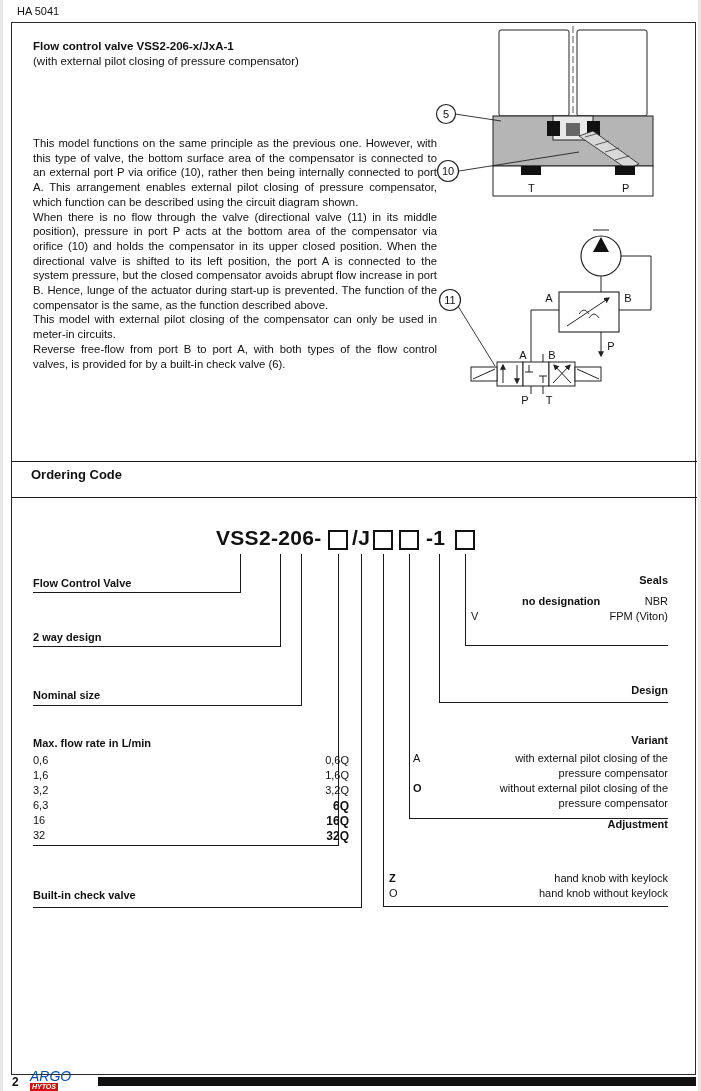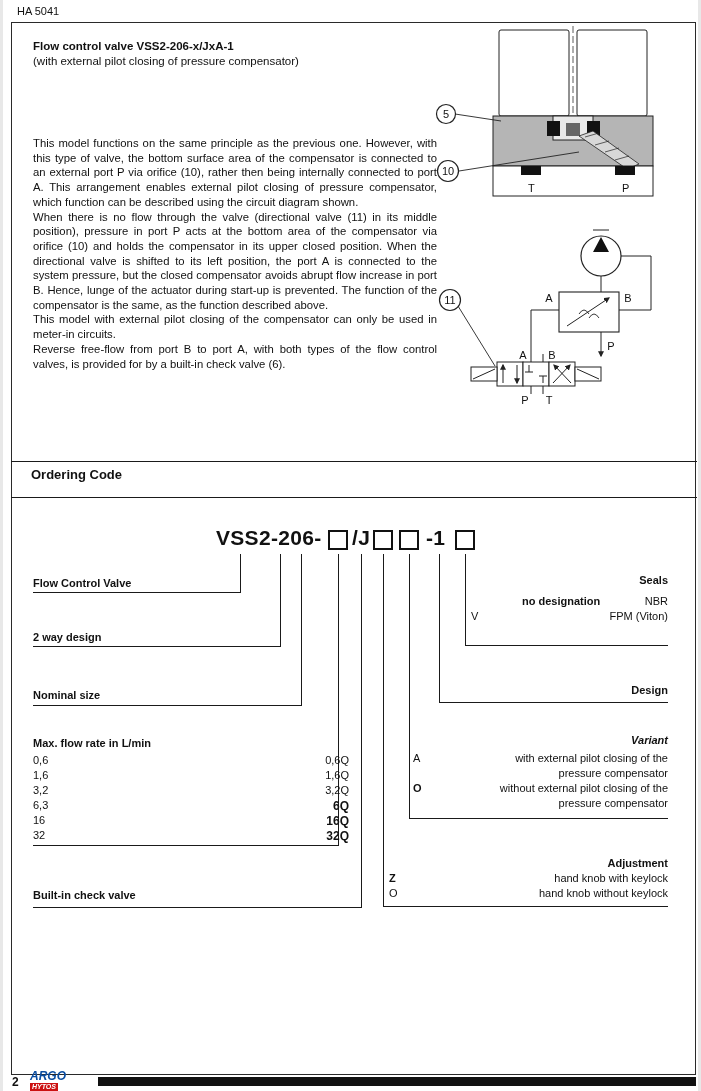--- a/index.html
+++ b/index.html
@@ -202,34 +202,34 @@
   <div class="abs txt b" style="left:30px; top:889px;">Built-in check valve</div>
 
   <div class="rright b" style="top:574px;">Seals</div>
   <div class="abs txt b" style="left:476px; top:595px;padding-left:43px;">no designation</div>
   <div class="rright" style="top:595px;">NBR</div>
   <div class="abs txt" style="left:468px; top:610px;">V</div>
   <div class="rright" style="top:610px;">FPM (Viton)</div>
 
   <div class="rright b" style="top:684px;">Design</div>
 
-  <div class="rright b" style="top:734px;font-style:italic;">Variant</div>
+  <div class="rright b" style="top:734px;">Variant</div>
   <div class="abs txt" style="left:410px; top:752px;">A</div>
   <div class="rright" style="top:752px;">with external pilot closing of the</div>
   <div class="rright" style="top:767px;">pressure compensator</div>
   <div class="abs txt b" style="left:410px; top:782px;">O</div>
   <div class="rright" style="top:782px;">without external pilot closing of the</div>
   <div class="rright" style="top:797px;">pressure compensator</div>
 
-  <div class="rright b" style="top:857px;">Adjustment</div>
+  <div class="rright b" style="top:818px;">Adjustment</div>
   <div class="abs txt b" style="left:386px; top:872px;">Z</div>
   <div class="rright" style="top:872px;">hand knob with keylock</div>
   <div class="abs txt" style="left:386px; top:887px;">O</div>
   <div class="rright" style="top:887px;">hand knob without keylock</div>
 
   <div class="abs b" style="left:9px; top:1075px; font-size:12px;">2</div>
   <div class="abs" style="left:27px; top:1072px; line-height:8px;">
-    <div style="color:#0b4ea2; font-weight:bold; font-style:italic; font-size:12px;">ARGO</div>
+    <div style="color:#0b4ea2; font-weight:normal; font-style:italic; font-size:14px;">ARGO</div>
     <div style="background:#cc1111; color:#fff; font-weight:bold; font-style:italic; font-size:7px; padding:0 2px; display:inline-block;">HYTOS</div>
   </div>
   <div class="abs" style="left:95px; top:1077px; width:598px; height:9px; background:#111;"></div>
 
 </div>
 
 </body></html>

